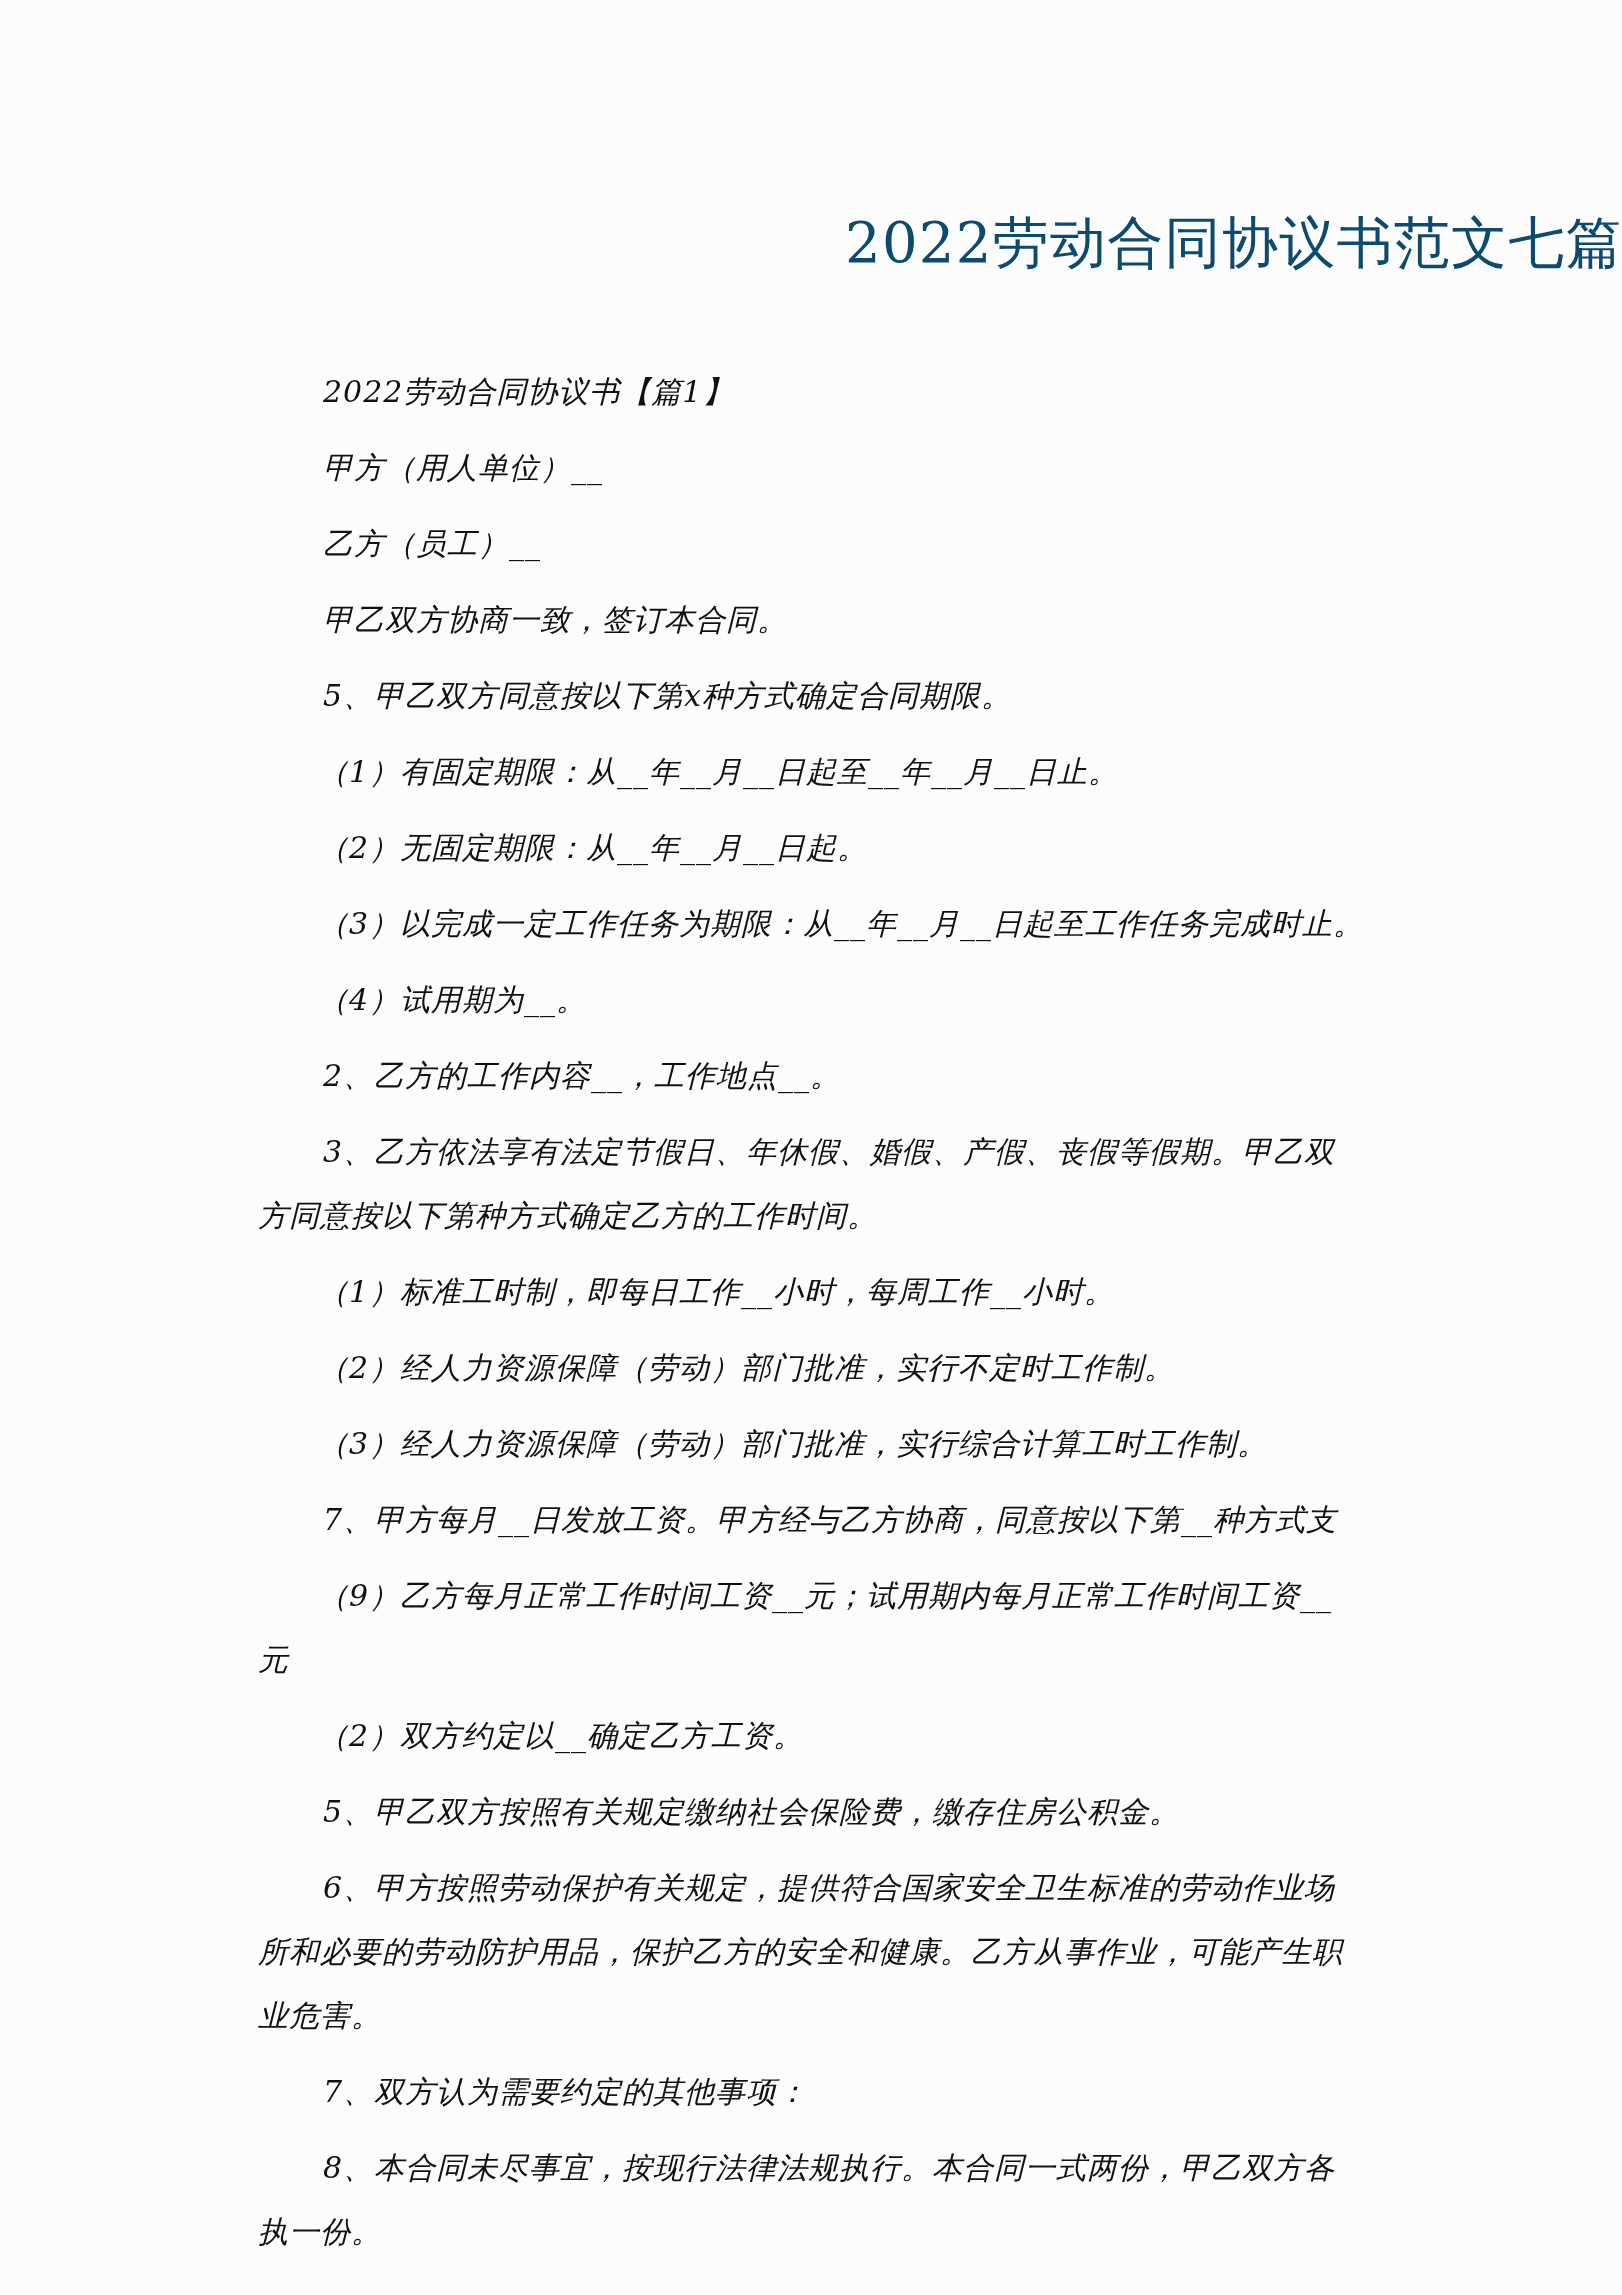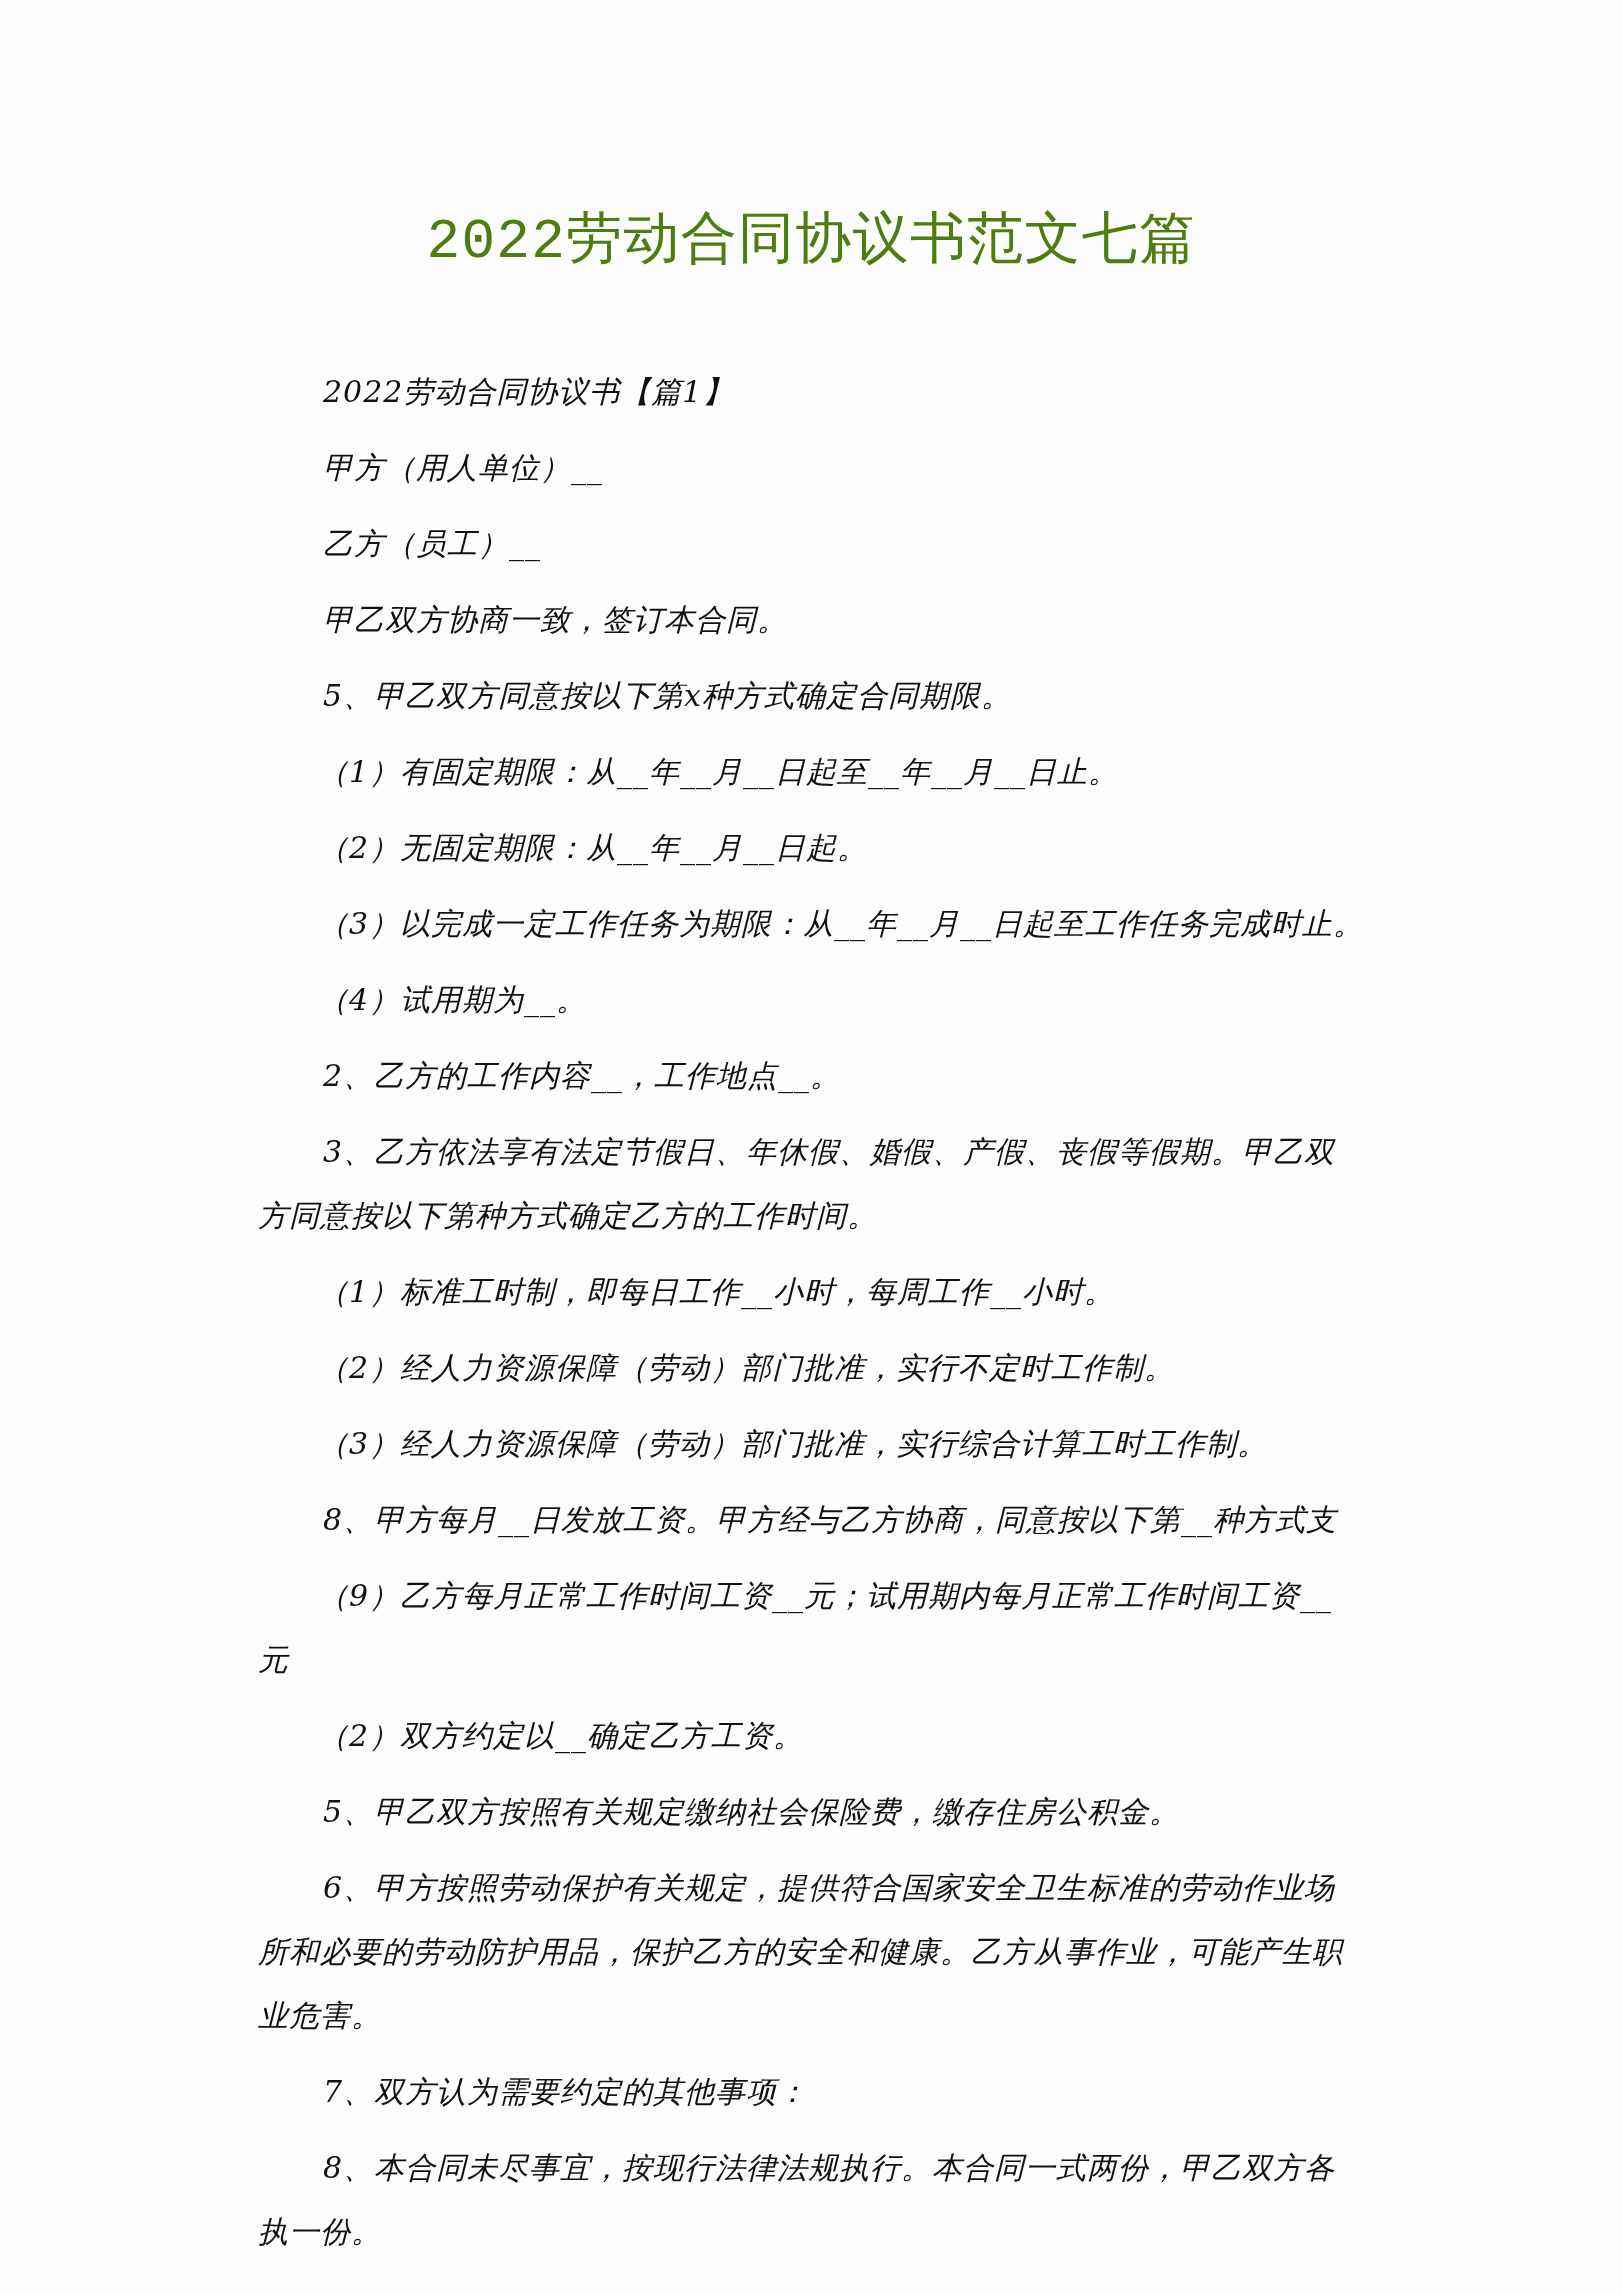--- a/index.html
+++ b/index.html
@@ -21,27 +21,26 @@
       top: 0;
       width: 1623px;
       height: 2295px;
       background: #fcfcfc;
     }
     .title {
       position: absolute;
       left: 0;
       top: 203px;
       width: 1623px;
-      text-align: center;
+      text-align: right;
       font-size: 56px;
       line-height: 79px;
       letter-spacing: 1.3px;
-      color: #4d7c0f;
+      color: #0c4a6e;
       white-space: nowrap;
-      font-family: Liberation Mono, monospace;
     }
     .body {
       position: absolute;
       left: 246px;
       top: 348px;
       width: 1131px;
       font-size: 30px;
       line-height: 64px;
       letter-spacing: 1px;
     }
@@ -123,21 +122,21 @@
 
     <p class="p indent-sub">
       <span class="line">（2）经人力资源保障（劳动）部门批准，实行不定时工作制。</span>
     </p>
 
     <p class="p indent-sub">
       <span class="line">（3）经人力资源保障（劳动）部门批准，实行综合计算工时工作制。</span>
     </p>
 
     <p class="p indent">
-      <span class="line">8、甲方每月__日发放工资。甲方经与乙方协商，同意按以下第__种方式支</span>
+      <span class="line">7、甲方每月__日发放工资。甲方经与乙方协商，同意按以下第__种方式支</span>
     </p>
 
     <p class="p indent-sub">
       <span class="line">（9）乙方每月正常工作时间工资__元；试用期内每月正常工作时间工资__</span>
       <span class="line" style="text-indent:0">元</span>
     </p>
 
     <p class="p indent-sub">
       <span class="line">（2）双方约定以__确定乙方工资。</span>
     </p>

